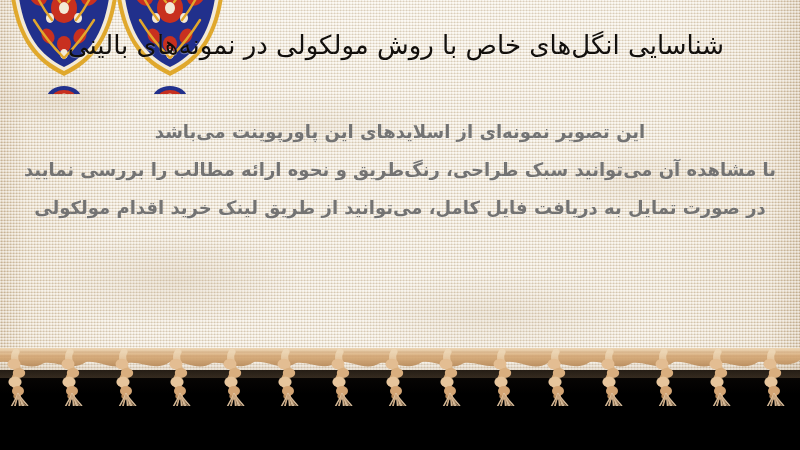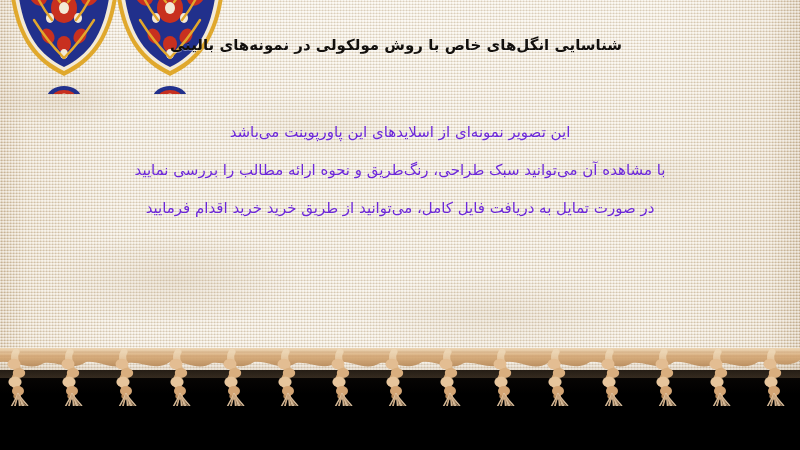--- a/index.html
+++ b/index.html
@@ -77,40 +77,40 @@
     color: #0d0b09;
     text-align: center;
   }
   .slide-title {
     position: absolute;
     top: 30px;
     right: 0;
     width: 100%;
     padding-right: 8px;
     box-sizing: border-box;
-    font-size: 15px;
-    font-weight: 700;
+    font-size: 26px;
+    font-weight: 400;
     line-height: 30px;
     letter-spacing: 0px;
     text-align: center;
     color: #120f0c;
     text-shadow: 0 1px 0 rgba(255,255,255,0.35);
   }
   .body-block {
     position: absolute;
     top: 113px;
     left: 0;
     width: 100%;
     text-align: center;
   }
   .body-line {
-    font-size: 15px;
-    font-weight: 400;
+    font-size: 18px;
+    font-weight: 700;
     line-height: 38px;
-    color: #6d28d9;
+    color: #737373;
     white-space: nowrap;
     text-shadow: 0 1px 0 rgba(255,255,255,0.30);
   }
 
   
   .ornament {
     position: absolute;
     top: -46px;
   }
   .orn-a { left: 4px; }
@@ -225,21 +225,21 @@
         </g>
     </g>
   </svg>
 
   <div class="text-layer">
     <div class="slide-title">شناسایی انگل‌های خاص با روش مولکولی در نمونه‌های بالینی</div>
 
     <div class="body-block">
       <div class="body-line">این تصویر نمونه‌ای از اسلایدهای این پاورپوینت می‌باشد</div>
       <div class="body-line">با مشاهده آن می‌توانید سبک طراحی، رنگ‌طریق و نحوه ارائه مطالب را بررسی نمایید</div>
-      <div class="body-line">در صورت تمایل به دریافت فایل کامل، می‌توانید از طریق خرید خرید اقدام فرمایید</div>
+      <div class="body-line">در صورت تمایل به دریافت فایل کامل، می‌توانید از طریق لینک خرید اقدام مولکولی</div>
     </div>
   </div>
 
   <div class="black-band"></div>
   <div class="band-topshade"></div>
 
   <svg class="fringe" width="800" height="58" viewBox="0 0 800 58" preserveAspectRatio="none" aria-hidden="true">
     <defs>
       <linearGradient id="cordGrad" x1="0" y1="0" x2="0" y2="1">
         <stop offset="0%" stop-color="#ecd5b4"></stop>

